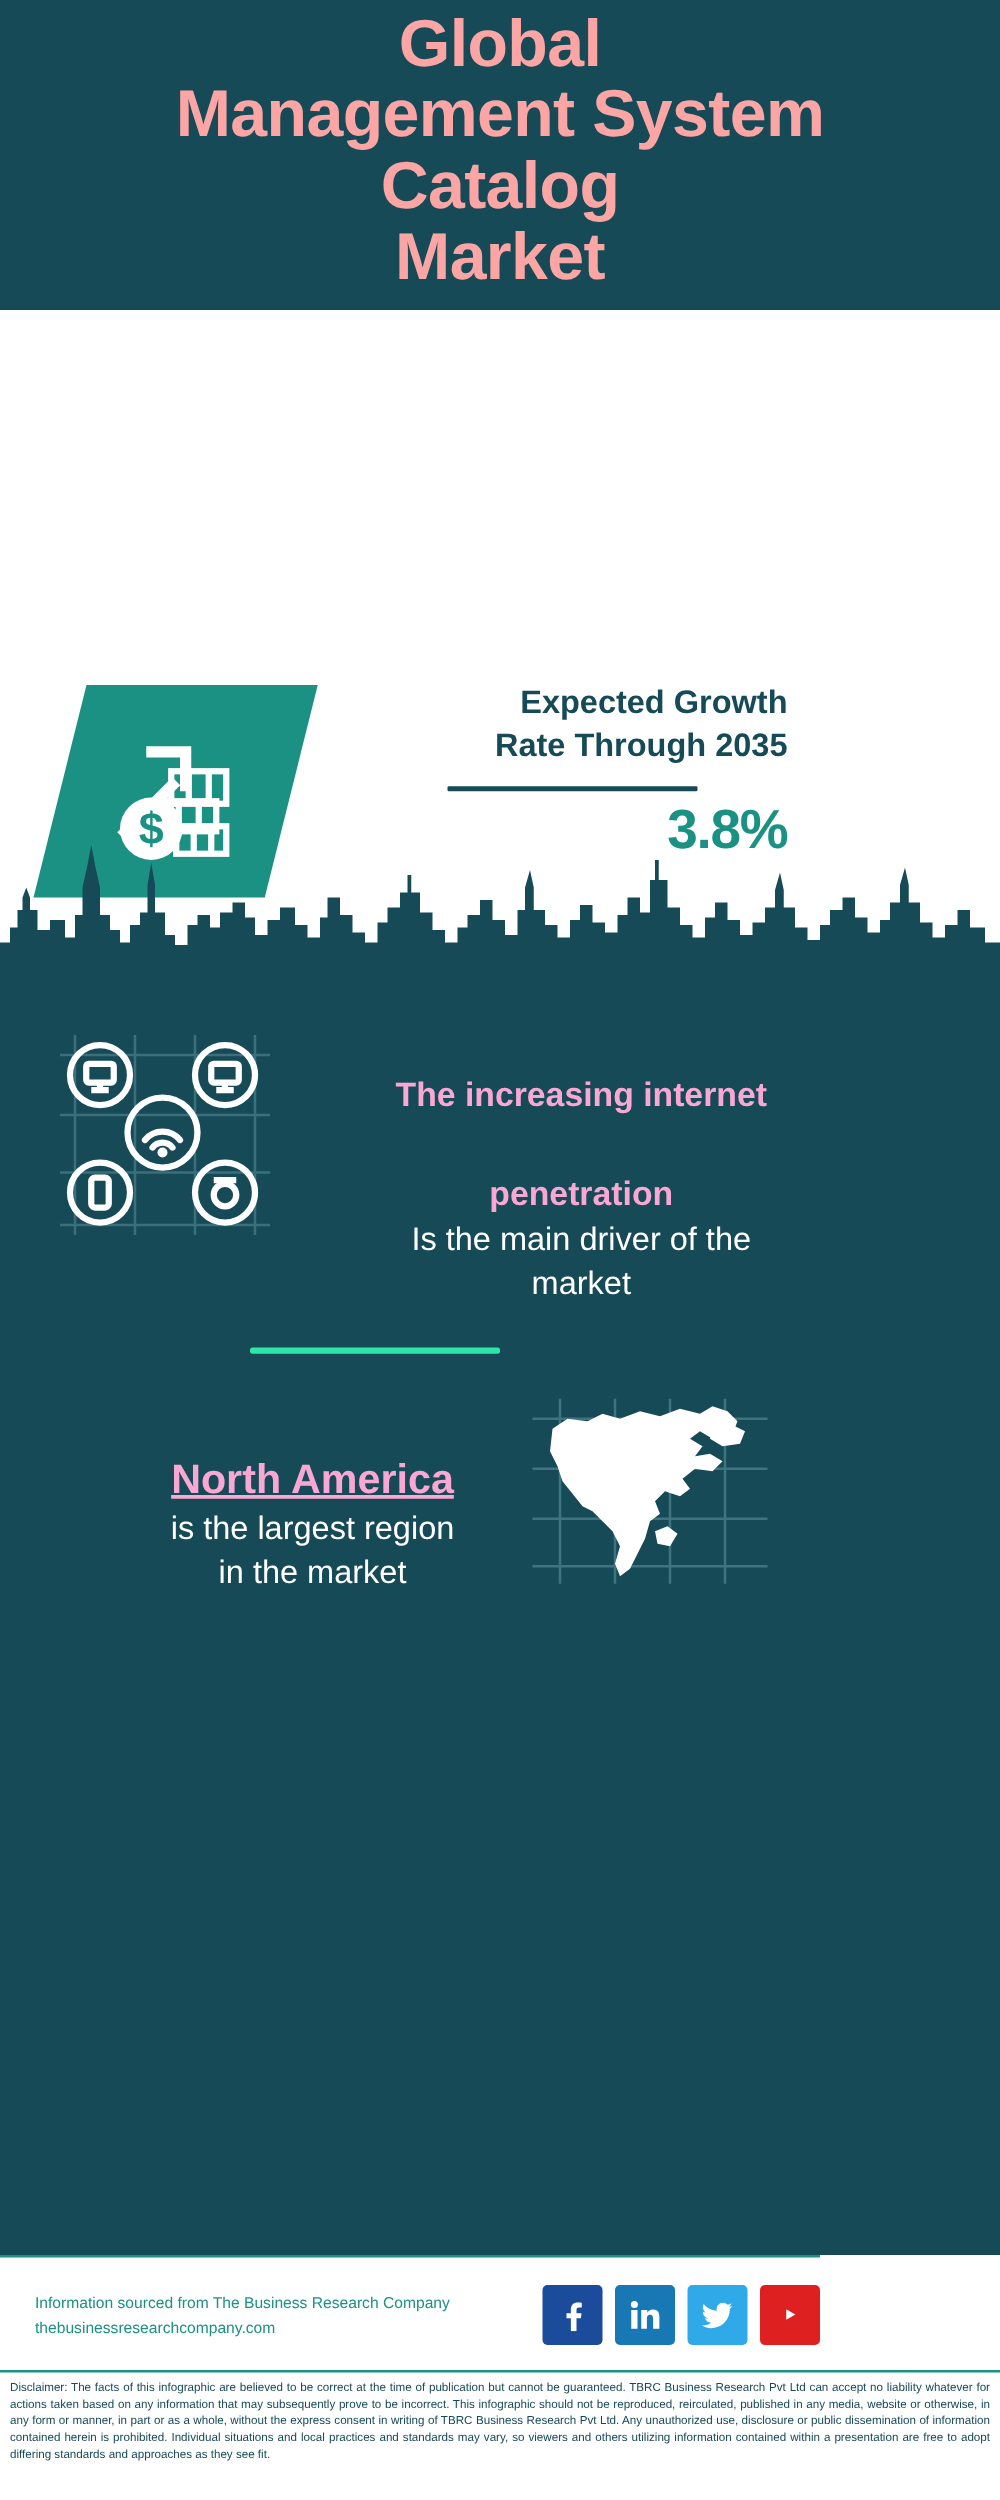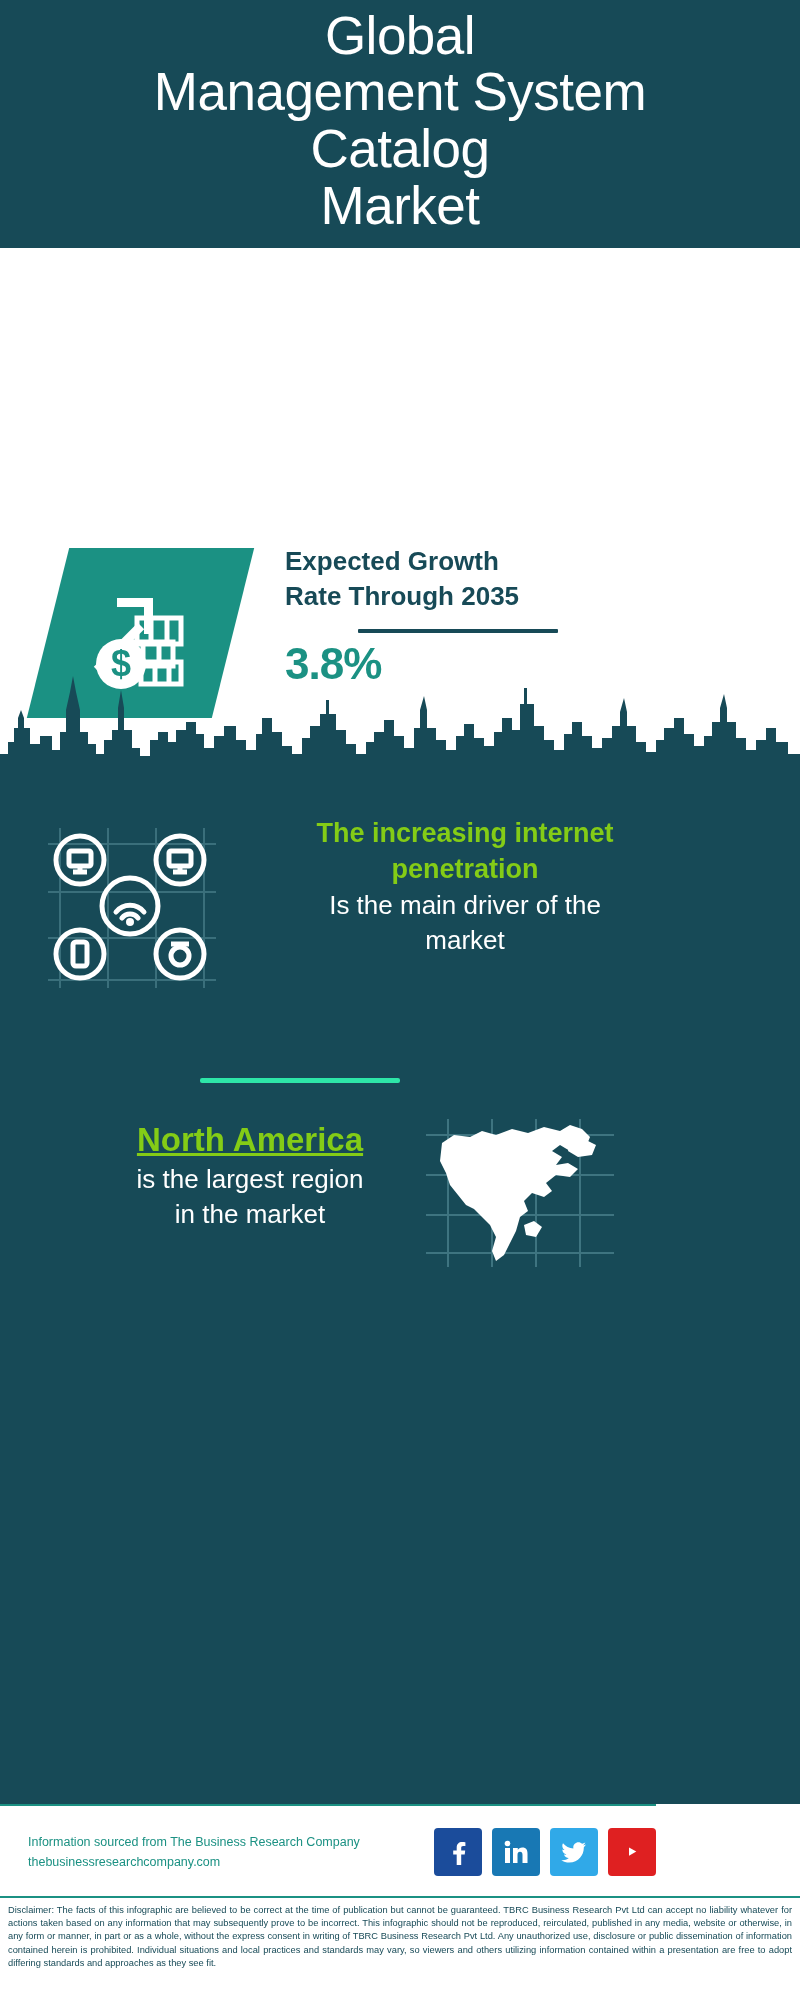--- a/index.html
+++ b/index.html
@@ -12,41 +12,41 @@
   }
   .page{width:800px;height:2000px;position:relative;background:#ffffff;}
 
   
   .header{
     width:800px;height:248px;background:#174A57;
     display:flex;align-items:center;justify-content:center;
     box-sizing:border-box;padding:4px 20px 10px 20px;
   }
   .header-title{
-    color:#ffffff;font-size:53px;line-height:1.07;font-weight:normal;
+    color:#fca5a5;font-size:53px;line-height:1.07;font-weight:bold;
     text-align:center;letter-spacing:-0.5px;
   }
 
   
   .white-zone{position:relative;width:800px;height:540px;background:#ffffff;}
 
   .para{ 
     position:absolute;
     background:#1B9183;
     transform:skewX(-14deg);
   }
   .para-inner{
     position:absolute;inset:0;
     transform:skewX(14deg);
     display:flex;align-items:center;justify-content:center;
   }
 
   
   .growth-icon{left:48px;top:300px;width:185px;height:170px;}
-  .growth-text{position:absolute;left:285px;top:296px;width:345px;text-align:left;}
+  .growth-text{position:absolute;left:285px;top:296px;width:345px;text-align:right;}
   .stat-caption{
     color:#174A57;font-size:26px;font-weight:bold;line-height:1.33;
   }
   .rule{
     width:200px;height:4px;background:#174A57;margin:16px auto 8px auto;border-radius:1px;
   }
   .stat-value{
     color:#1B9183;font-size:44px;font-weight:bold;line-height:1.05;letter-spacing:-1px;
   }
 
@@ -59,21 +59,21 @@
     position:relative;width:800px;height:1016px;background:#174A57;
     margin-top:0;
   }
   .skyline{
     position:absolute;left:0;top:-118px;width:800px;height:120px;display:block;
   }
   .iot-icon{position:absolute;left:40px;top:30px;width:180px;height:180px;}
   .driver-text{
     position:absolute;left:250px;top:28px;width:430px;text-align:center;
   }
-  .hl{color:#84cc16;font-size:27px;font-weight:bold;line-height:1.33;}
+  .hl{color:#f9a8d4;font-size:27px;font-weight:bold;line-height:1.33;margin-top:43px;}
   .sub{color:#ffffff;font-size:26px;line-height:1.36;}
   .divider{
     position:absolute;left:200px;top:290px;width:200px;height:5px;background:#2EE6A8;border-radius:2px;
   }
   .region-text{position:absolute;left:55px;top:330px;width:390px;text-align:center;}
   .map-icon{position:absolute;left:420px;top:325px;width:200px;height:160px;}
 
   
   .footer{
     position:absolute;left:0;top:1804px;width:656px;height:92px;background:#ffffff;

